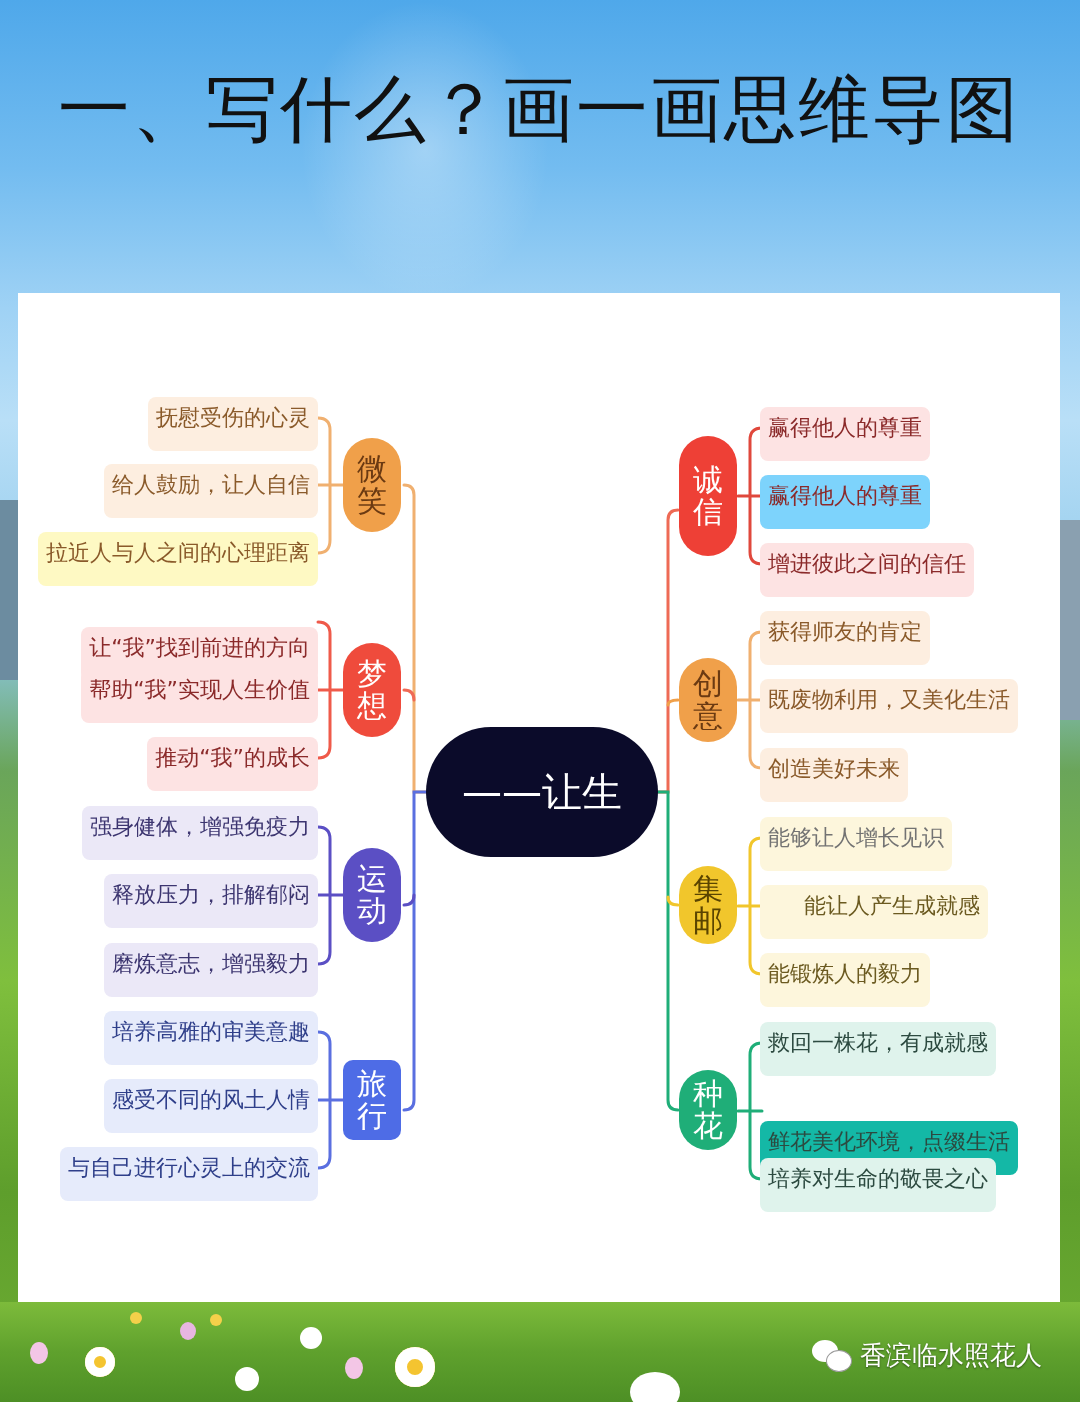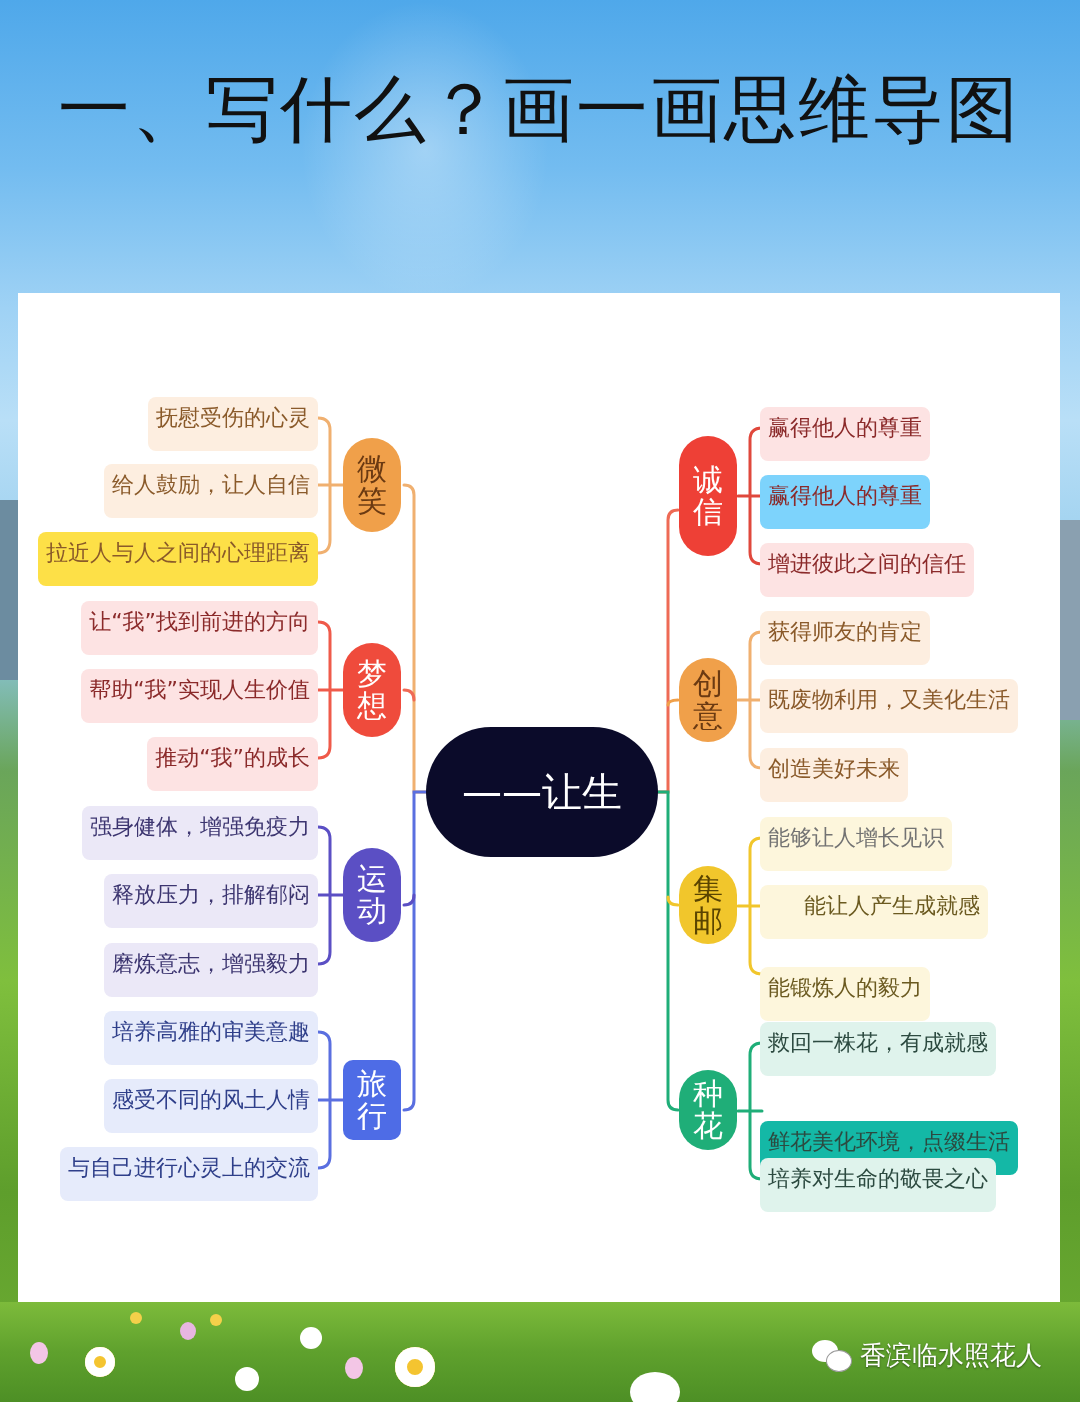--- a/index.html
+++ b/index.html
@@ -118,23 +118,23 @@
   <span>运</span>
   <span>动</span>
 </div>
 <div class="branch" style="left:343px;top:1060px;height:80px;border-radius:10px;background:#4e6ce6;color:#fff;">
   <span>旅</span>
   <span>行</span>
 </div>
 
 <div class="leaf l" style="right:762px;top:397px;background:#fdeee0;color:#8a5a2a;">抚慰受伤的心灵</div>
 <div class="leaf l" style="right:762px;top:464px;background:#fdeee0;color:#8a5a2a;">给人鼓励，让人自信</div>
-<div class="leaf l" style="right:762px;top:532px;background:#fde047;color:#8a5a2a;">拉近人与人之间的心理距离</div>
+<div class="leaf l" style="right:762px;top:532px;background:#fef9c3;color:#8a5a2a;">拉近人与人之间的心理距离</div>
 
-<div class="leaf l" style="right:762px;top:601px;background:#fde3e3;color:#8b2a2a;">让“我”找到前进的方向</div>
+<div class="leaf l" style="right:762px;top:627px;background:#fde3e3;color:#8b2a2a;">让“我”找到前进的方向</div>
 <div class="leaf l" style="right:762px;top:669px;background:#fde3e3;color:#8b2a2a;">帮助“我”实现人生价值</div>
 <div class="leaf l" style="right:762px;top:737px;background:#fde3e3;color:#8b2a2a;">推动“我”的成长</div>
 
 <div class="leaf l" style="right:762px;top:806px;background:#ebe8f7;color:#3c3570;">强身健体，增强免疫力</div>
 <div class="leaf l" style="right:762px;top:874px;background:#ebe8f7;color:#3c3570;">释放压力，排解郁闷</div>
 <div class="leaf l" style="right:762px;top:943px;background:#ebe8f7;color:#3c3570;">磨炼意志，增强毅力</div>
 
 <div class="leaf l" style="right:762px;top:1011px;background:#e6ebfb;color:#2f3f8a;">培养高雅的审美意趣</div>
 <div class="leaf l" style="right:762px;top:1079px;background:#e6ebfb;color:#2f3f8a;">感受不同的风土人情</div>
 <div class="leaf l" style="right:762px;top:1147px;background:#e6ebfb;color:#2f3f8a;">与自己进行心灵上的交流</div>
@@ -159,17 +159,17 @@
 <div class="leaf" style="left:760px;top:407px;background:#fde3e3;color:#8b2a2a;">赢得他人的尊重</div>
 <div class="leaf" style="left:760px;top:475px;background:#7dd3fc;color:#8b2a2a;">赢得他人的尊重</div>
 <div class="leaf" style="left:760px;top:543px;background:#fde3e3;color:#8b2a2a;">增进彼此之间的信任</div>
 
 <div class="leaf" style="left:760px;top:611px;background:#fdeee0;color:#8a5a2a;">获得师友的肯定</div>
 <div class="leaf" style="left:760px;top:679px;background:#fdeee0;color:#8a5a2a;">既废物利用，又美化生活</div>
 <div class="leaf" style="left:760px;top:748px;background:#fdeee0;color:#8a5a2a;">创造美好未来</div>
 
 <div class="leaf" style="left:760px;top:817px;background:#fdf6dc;color:#737373;">能够让人增长见识</div>
 <div class="leaf" style="left:760px;top:885px;background:#fdf6dc;color:#6b5a20;padding-left:44px;">能让人产生成就感</div>
-<div class="leaf" style="left:760px;top:953px;background:#fdf6dc;color:#6b5a20;margin-top:14px;">能锻炼人的毅力</div>
+<div class="leaf" style="left:760px;top:953px;background:#fdf6dc;color:#6b5a20;">能锻炼人的毅力</div>
 
 <div class="leaf" style="left:760px;top:1022px;background:#dff3ec;color:#2c4a40;">救回一株花，有成就感</div>
 <div class="leaf" style="left:760px;top:1090px;background:#14b8a6;color:#2c4a40;margin-top:31px;">鲜花美化环境，点缀生活</div>
 <div class="leaf" style="left:760px;top:1158px;background:#dff3ec;color:#2c4a40;text-align:right;">培养对生命的敬畏之心</div>
 
 </body></html>

